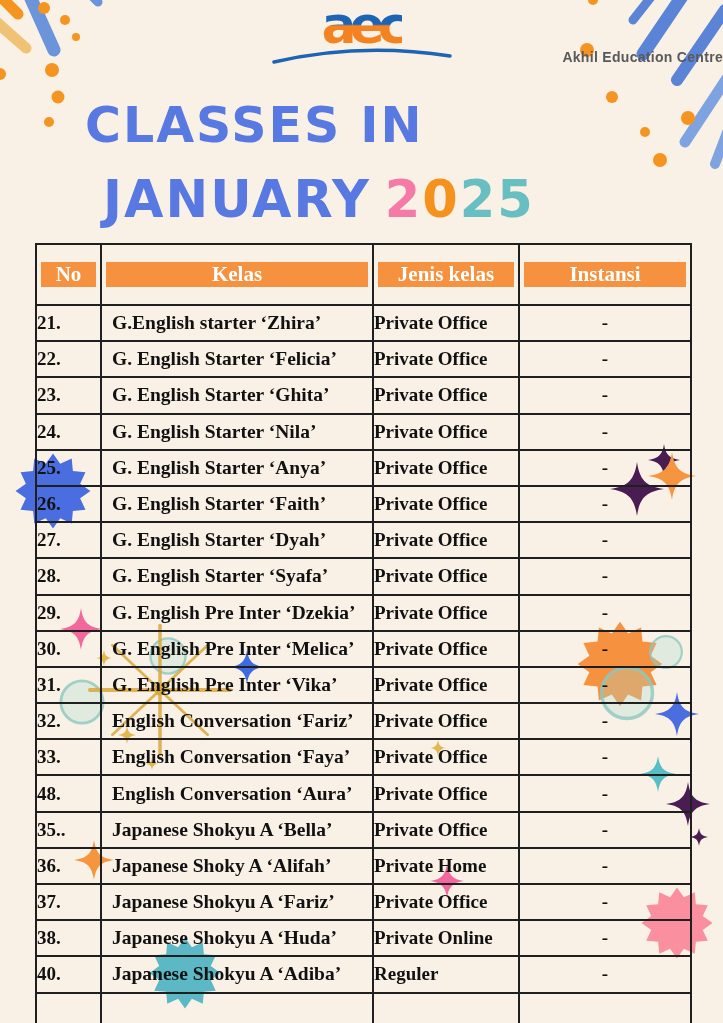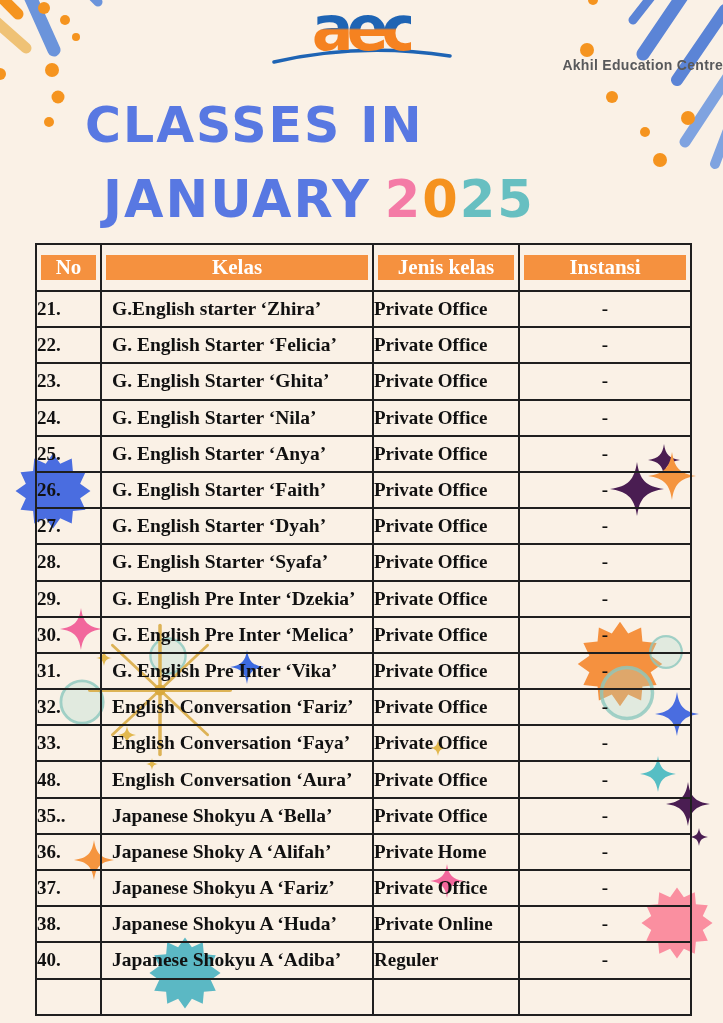--- a/index.html
+++ b/index.html
@@ -7,21 +7,21 @@
   .page {
     position:relative; width:723px; height:1023px;
     background:#FAF1E6; overflow:hidden;
     font-family:"Liberation Serif", serif;
   }
   
   .logo { position:absolute; top:4px; left:0; right:0; text-align:center; z-index:2; }
   .logo-mark {
     display:inline-block;
     font-family:"DejaVu Sans", sans-serif; font-weight:bold;
-    font-size:62px; line-height:0.82; letter-spacing:-7px;
+    font-size:52px; line-height:0.82; letter-spacing:-7px;
     background:linear-gradient(180deg,#1E64B4 0%,#1E64B4 47%,#F58220 51%,#F58220 100%);
     -webkit-background-clip:text; background-clip:text; color:transparent;
   }
   .logo-swoosh { position:absolute; left:272px; top:28px; width:180px; height:50px; }
   .logo-tagline {
     margin-top:2px;
     font-family:"Liberation Sans", sans-serif; font-weight:bold;
     font-size:14px; color:#58595B; letter-spacing:0.3px;text-align:right;
   }
   
@@ -35,21 +35,21 @@
   .title-year  { margin-left:14px; }
   
   .fw { position:absolute; z-index:1; }
   .deco-layer { position:absolute; inset:0; z-index:3; pointer-events:none; }
   
   .classes-table {
     position:absolute; left:35px; top:243px; width:655px; z-index:4;
     border-collapse:collapse; table-layout:fixed;
   }
   .classes-table th, .classes-table td { border:2px solid #1f1f1f; background:transparent; }
-  .classes-table thead tr { height:47px;padding-left:32px; }
+  .classes-table thead tr { height:61px;padding-left:32px; }
   .classes-table tbody tr { height:36.2px; }
   .classes-table th { padding:4px; }
   .hdr-block {
     height:100%; display:flex; align-items:center; justify-content:center;
     background:#F5913F; color:#FFFFFF; font-size:21px; font-weight:bold;
   }
   td { font-weight:bold; color:#111; }
   td.col-no       {  font-size:19px; }
   td.col-kelas    { text-align:left;    font-size:19.5px; padding-left:10px; }
   td.col-jenis    { text-align:left;  font-size:19px; }

